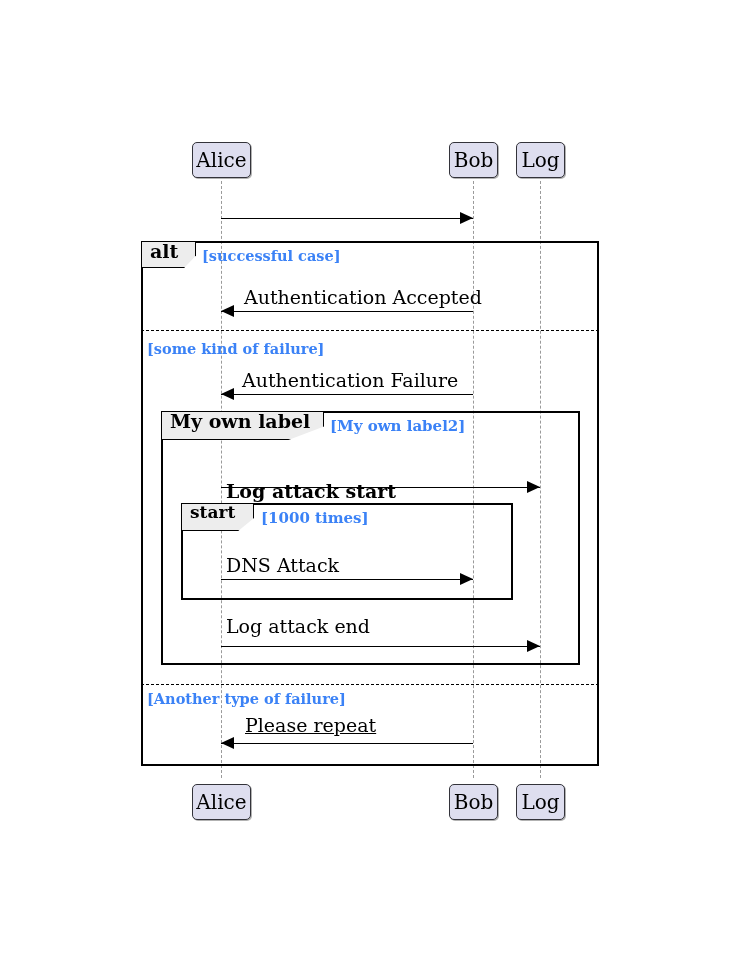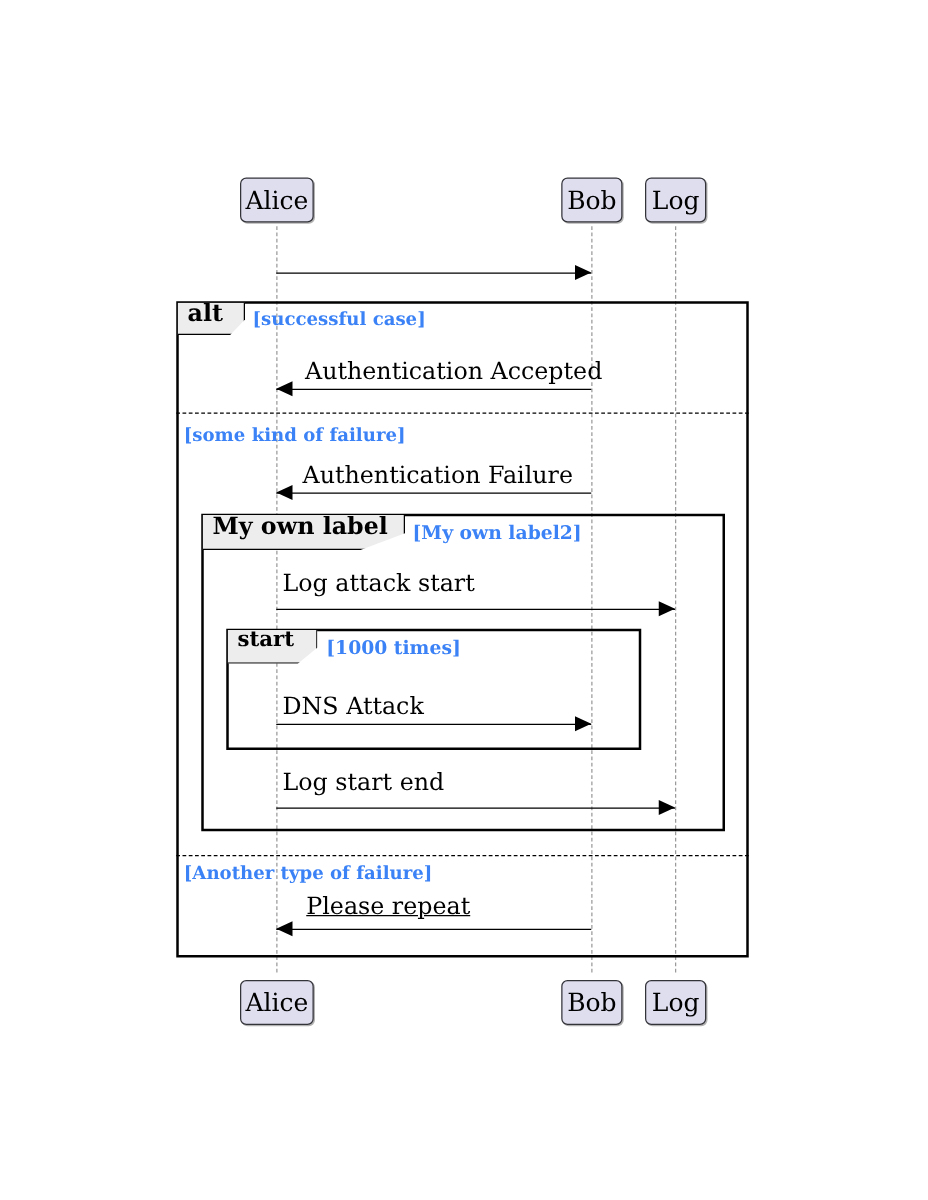--- a/index.html
+++ b/index.html
@@ -163,36 +163,36 @@
   <div class="msg-line" style="left:221px; top:394px; width:252px;"></div>
   <div class="arrow-head left" style="left:221px; top:388px;"></div>
 
   <div class="fragment inner" style="left:161px; top:411px; width:419px; height:254px;"></div>
 
   <div class="frag-label" style="left:162px; top:412px; width:162px; height:28px;">
     <span>My own label</span>
   </div>
   <div class="guard big" style="left:330px; top:419px;">[My own label2]</div>
 
-  <div class="msg-label" style="left:226px; top:458px;">Log attack start</div>
+  <div class="msg-label" style="left:226px; top:482px;font-weight:bold;">Log attack start</div>
   <div class="msg-line" style="left:221px; top:487px; width:319px;"></div>
   <div class="arrow-head right" style="left:527px; top:481px;"></div>
 
   <div class="fragment inner" style="left:181px; top:503px; width:332px; height:97px;"></div>
 
   <div class="frag-label small" style="left:182px; top:504px; width:72px; height:27px;">
     <span>start</span>
   </div>
   <div class="guard big" style="left:261px; top:511px;">[1000 times]</div>
 
   <div class="msg-label" style="left:226px; top:556px;">DNS Attack</div>
   <div class="msg-line" style="left:221px; top:579px; width:252px;"></div>
   <div class="arrow-head right" style="left:460px; top:573px;"></div>
 
-  <div class="msg-label" style="left:226px; top:617px;">Log start end</div>
+  <div class="msg-label" style="left:226px; top:617px;">Log attack end</div>
   <div class="msg-line" style="left:221px; top:646px; width:319px;"></div>
   <div class="arrow-head right" style="left:527px; top:640px;"></div>
 
   <div class="divider" style="left:141px; top:684px; width:458px;"></div>
   <div class="guard" style="left:147px; top:692px;">[Another type of failure]</div>
 
   <div class="msg-label" style="left:245px; top:716px;text-decoration:underline;">Please repeat</div>
   <div class="msg-line" style="left:221px; top:743px; width:252px;"></div>
   <div class="arrow-head left" style="left:221px; top:737px;"></div>
 

